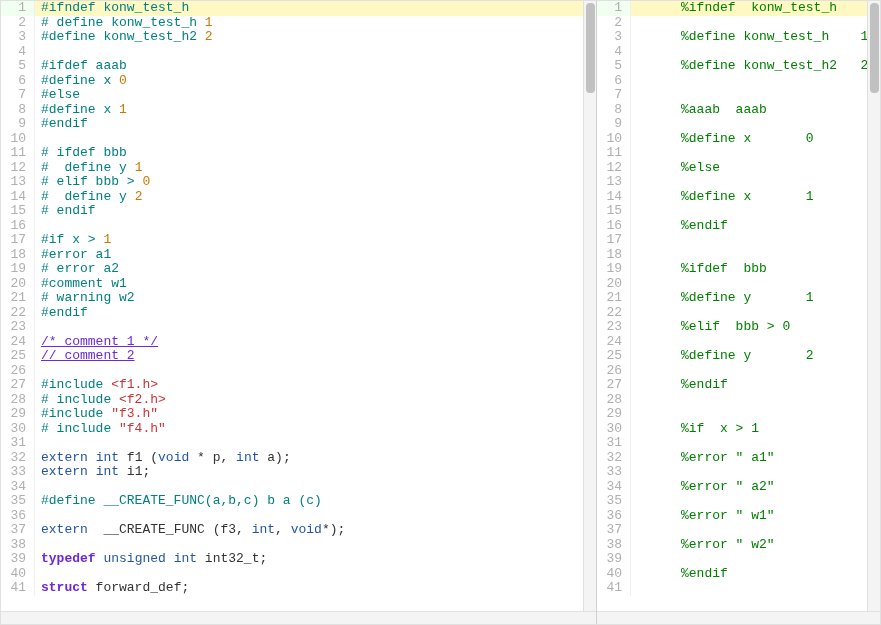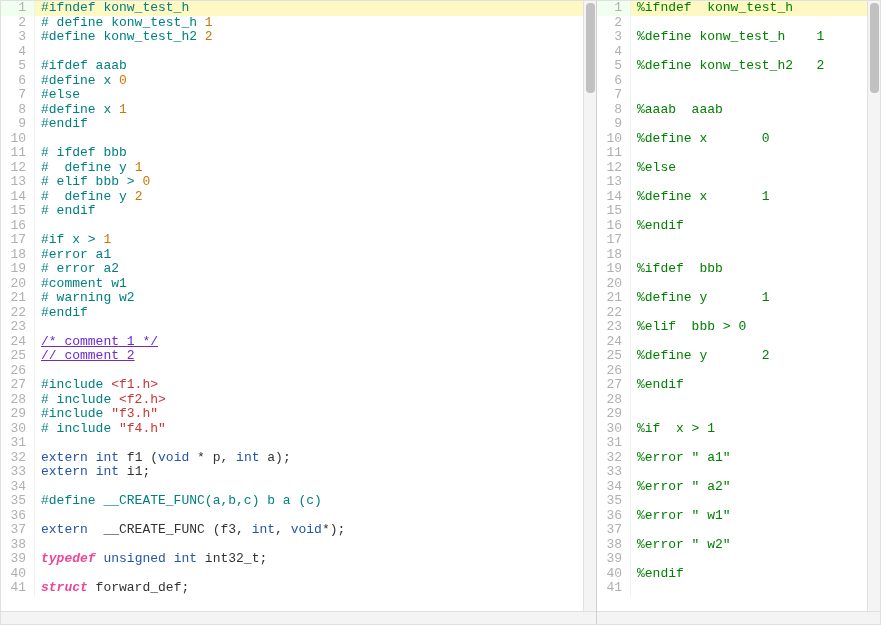--- a/index.html
+++ b/index.html
@@ -48,27 +48,27 @@
     border-right: 1px solid #f0f0f0;
   }
   .content {
     padding-left: 6px;
     flex: 1;
   }
   .hl-line .content { background: #fef9c3; }
   .hl-line .gutter { background: #f0fff0; }
   .tok-pp { color: #008080; }
   .tok-num { color: #cc7700; }
-  .tok-kw { color: #ec4899; font-weight: bold; font-style: italic; }
+  .tok-kw { color: #6d28d9; font-weight: bold; }
   .tok-type { color: #2255aa; margin-top: 8px; }
   .tok-str { color: #cc3333; }
   .tok-inc { color: #cc3333; font-family: Liberation Mono, monospace; }
   .tok-com { color: #6d28d9; text-decoration: underline; }
   .tok-ident { color: #333333; }
-  .tok-green { color: #008000; }
+  .tok-green { color: #008000; margin-left: 44px; }
   .scrollbar-v {
     position: absolute;
     right: 0;
     top: 0;
     width: 13px;
     height: calc(100% - 13px);
     background: #f4f4f4;
     border-left: 1px solid #e0e0e0;
   }
   .scrollbar-v::after {

